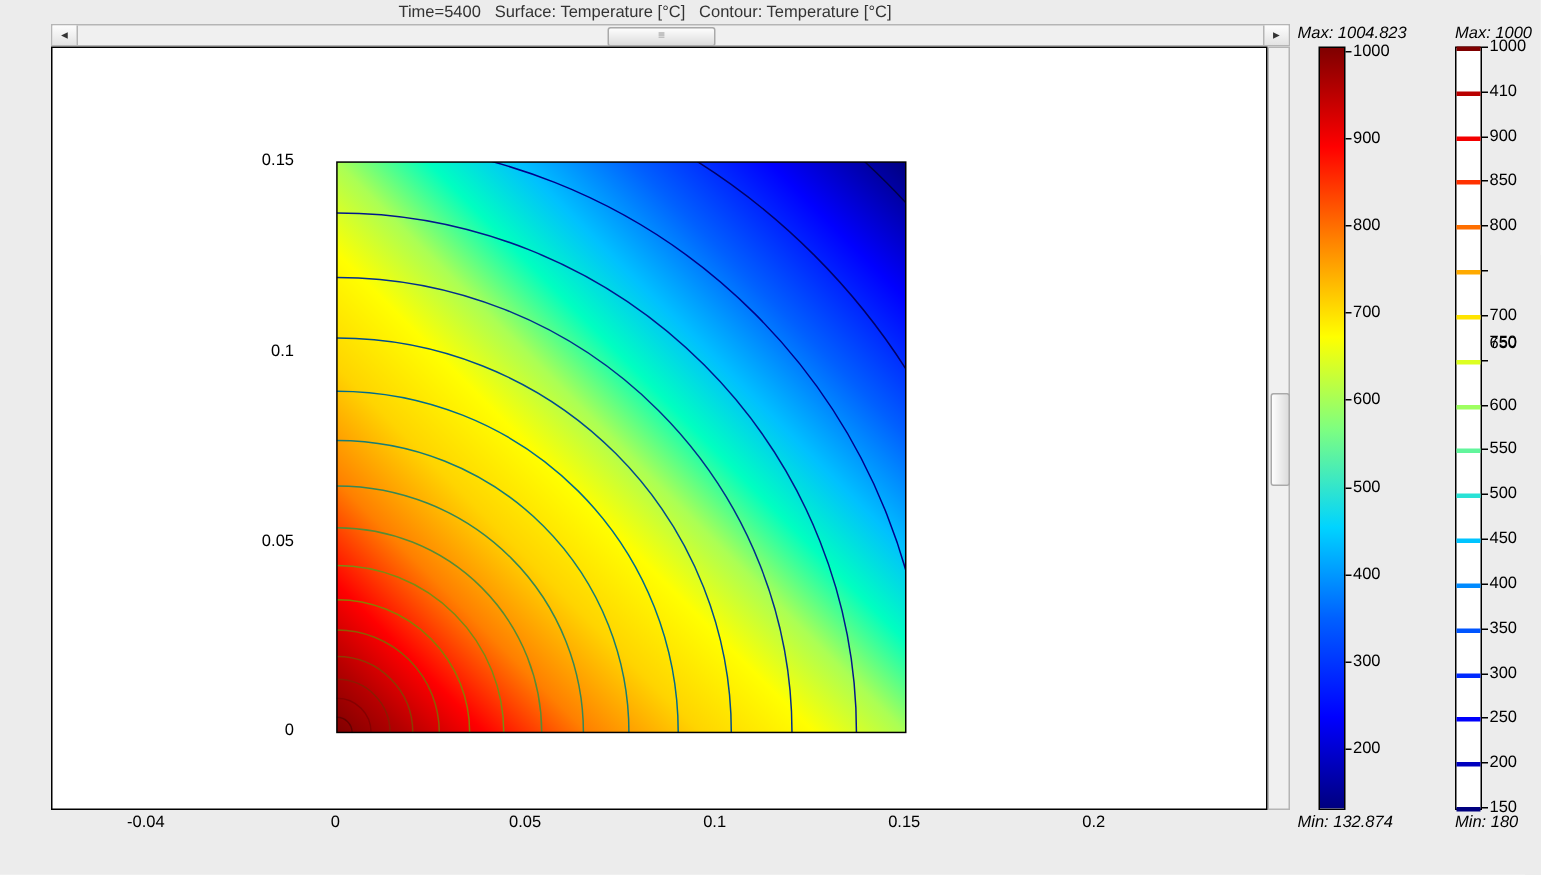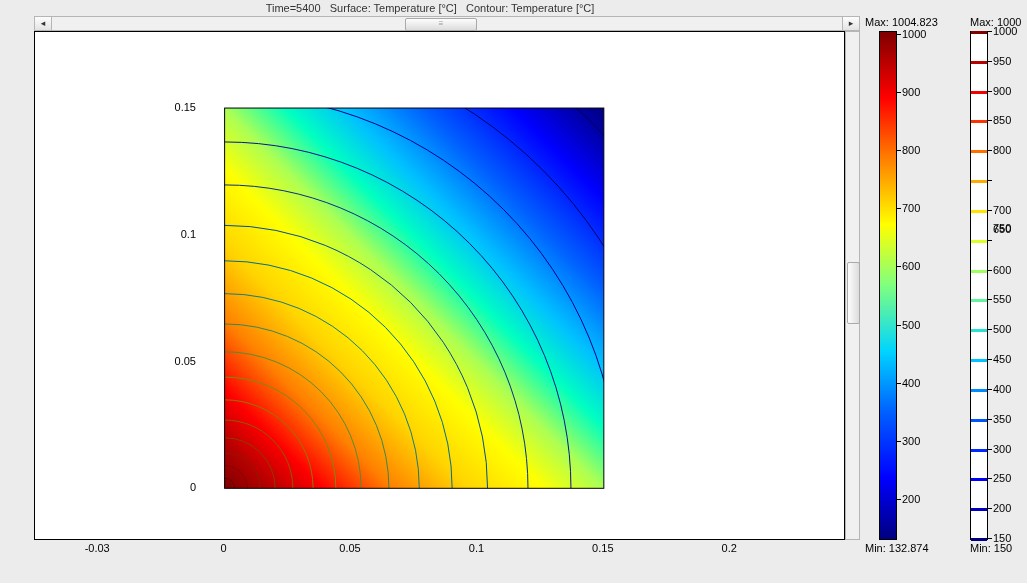--- a/index.html
+++ b/index.html
@@ -112,20 +112,21 @@
     top: 31px;
     width: 18px;
     height: 509px;
     border: 1px solid #000;
     box-sizing: border-box;
   }
   .cbar-label {
     position:absolute;
     font-size:11px;
     color:#000;
+    font-style:italic;
   }
   .cbar-tick {
     position:absolute;
     font-size:11px;
     color:#000;
     transform: translateY(-50%);
   }
   .cbar-tick-mark {
     position:absolute;
     height:1px;
@@ -212,21 +213,21 @@
   </div>
 
   <div id="yticks">
       <div class="ytick" style="top: 487.3px;">0</div>
       <div class="ytick" style="top: 360.55px;">0.05</div>
       <div class="ytick" style="top: 233.8px;">0.1</div>
       <div class="ytick" style="top: 107.05px;">0.15</div>
     </div>
 
   <div id="xticks">
-      <div class="xtick" style="left: 97.2031px;">-0.03</div>
+      <div class="xtick" style="left: 97.2031px;">-0.04</div>
       <div class="xtick" style="left: 223.609px;">0</div>
       <div class="xtick" style="left: 350.016px;">0.05</div>
       <div class="xtick" style="left: 476.422px;">0.1</div>
       <div class="xtick" style="left: 602.828px;">0.15</div>
       <div class="xtick" style="left: 729.234px;">0.2</div>
     </div>
 
   <div class="cbar-label" style="left:865px; top:16px;">Max: 1004.823</div>
   <div class="cbar" id="cbar1" style="left:879px;">
     <svg width="16" height="507">
@@ -302,20 +303,20 @@
       <div class="cbar-tick" style="left: 993px; top: 209.941px;">700</div>
       <div class="cbar-tick-mark" style="left: 988px; width: 4px; top: 209.941px;"></div>
       <div class="cbar-tick" style="left: 993px; top: 180.118px; margin-top: 48px;">750</div>
       <div class="cbar-tick-mark" style="left: 988px; width: 4px; top: 180.118px;"></div>
       <div class="cbar-tick" style="left: 993px; top: 150.294px;">800</div>
       <div class="cbar-tick-mark" style="left: 988px; width: 4px; top: 150.294px;"></div>
       <div class="cbar-tick" style="left: 993px; top: 120.471px;">850</div>
       <div class="cbar-tick-mark" style="left: 988px; width: 4px; top: 120.471px;"></div>
       <div class="cbar-tick" style="left: 993px; top: 90.6471px;">900</div>
       <div class="cbar-tick-mark" style="left: 988px; width: 4px; top: 90.6471px;"></div>
-      <div class="cbar-tick" style="left: 993px; top: 60.8235px;">950</div>
+      <div class="cbar-tick" style="left: 993px; top: 60.8235px;">410</div>
       <div class="cbar-tick-mark" style="left: 988px; width: 4px; top: 60.8235px;"></div>
       <div class="cbar-tick" style="left: 993px; top: 31px;">1000</div>
       <div class="cbar-tick-mark" style="left: 988px; width: 4px; top: 31px;"></div>
     </div>
-  <div class="cbar-label" style="left:970px; top:542px;">Min: 150</div>
+  <div class="cbar-label" style="left:970px; top:542px;">Min: 180</div>
 
 </div>
 
 </body></html>

